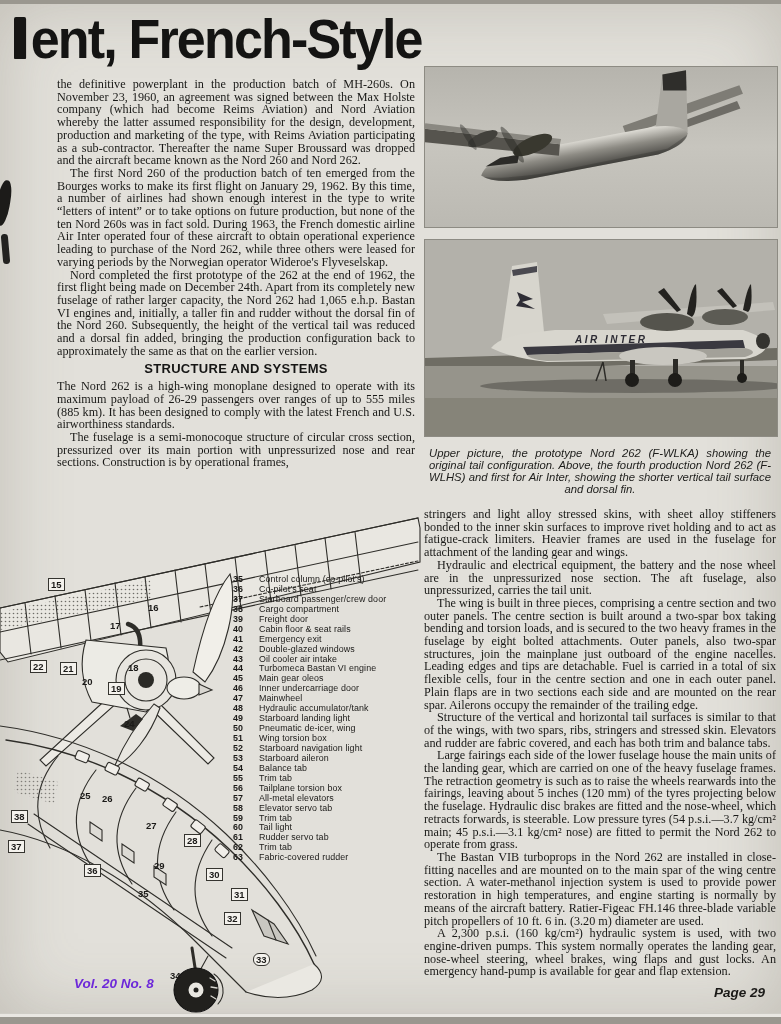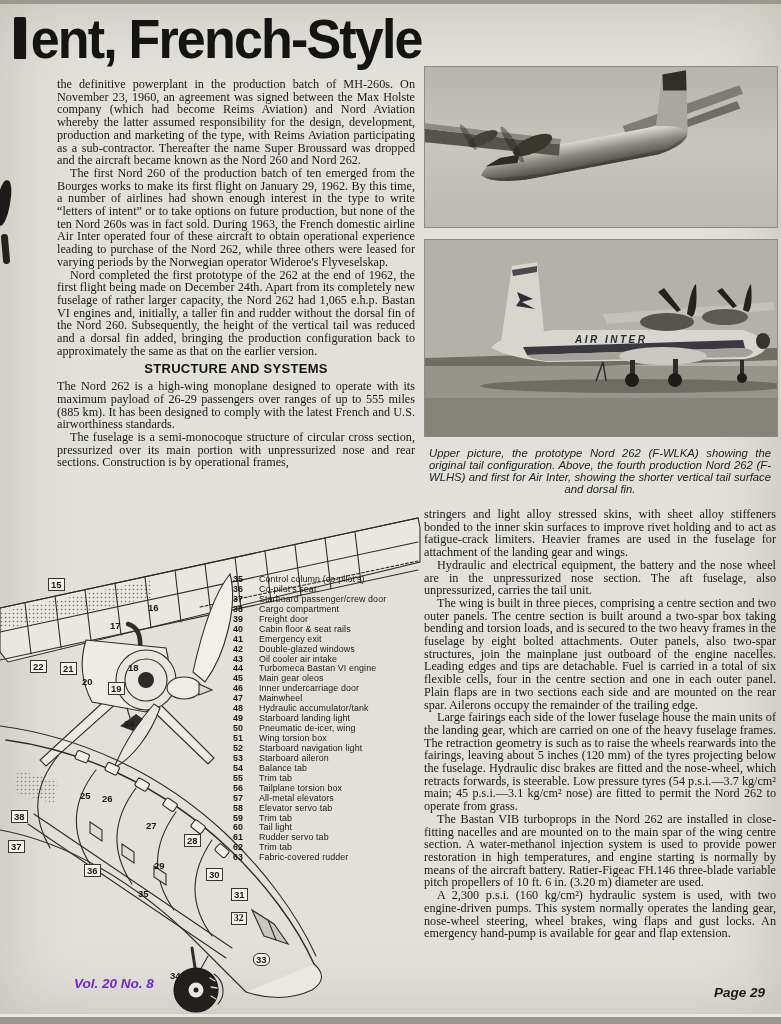--- a/index.html
+++ b/index.html
@@ -140,20 +140,21 @@
       </g>
     </svg>
 
     <div class="caption">Upper picture, the prototype Nord 262 (F-WLKA) showing the original tail configuration.  Above, the fourth production Nord 262 (F-WLHS) and first for Air Inter, showing the shorter vertical tail surface and dorsal fin.</div>
   </div>
 
   <div class="col col-right">
     <p>stringers and light alloy stressed skins, with sheet alloy stiffeners bonded to the inner skin surfaces to improve rivet holding and to act as fatigue-crack limiters.  Heavier frames are used in the fuselage for attachment of the landing gear and wings.</p>
     <p class="ind">Hydraulic and electrical equipment, the battery and the nose wheel are in the unpressurized nose section.  The aft fuselage, also unpressurized, carries the tail unit.</p>
     <p class="ind">The wing is built in three pieces, comprising a centre section and two outer panels.  The centre section is built around a two-spar box taking bending and torsion loads, and is secured to the two heavy frames in the fuselage by eight bolted attachments.  Outer panels, also two-spar structures, join the mainplane just outboard of the engine nacelles.  Leading edges and tips are detachable.  Fuel is carried in a total of six flexible cells, four in the centre section and one in each outer panel.  Plain flaps are in two sections each side and are mounted on the rear spar.  Ailerons occupy the remainder of the trailing edge.</p>
+    <p class="ind">Structure of the vertical and horizontal tail surfaces is similar to that of the wings, with two spars, ribs, stringers and stressed skin.  Elevators and rudder are fabric covered, and each has both trim and balance tabs.</p>
     <p class="ind">Large fairings each side of the lower fuselage house the main units of the landing gear, which are carried on one of the heavy fuselage frames.  The retraction geometry is such as to raise the wheels rearwards into the fairings, leaving about 5 inches (120 mm) of the tyres projecting below the fuselage.  Hydraulic disc brakes are fitted and the nose-wheel, which retracts forwards, is steerable.  Low pressure tyres (54 p.s.i.—3.7 kg/cm² main; 45 p.s.i.—3.1 kg/cm² nose) are fitted to permit the Nord 262 to operate from grass.</p>
     <p class="ind">The Bastan VIB turboprops in the Nord 262 are installed in close-fitting nacelles and are mounted on to the main spar of the wing centre section.  A water-methanol injection system is used to provide power restoration in high temperatures, and engine starting is normally by means of the aircraft battery.  Ratier-Figeac FH.146 three-blade variable pitch propellers of 10 ft. 6 in. (3.20 m) diameter are used.</p>
     <p class="ind">A 2,300 p.s.i. (160 kg/cm²) hydraulic system is used, with two engine-driven pumps.  This system normally operates the landing gear, nose-wheel steering, wheel brakes, wing flaps and gust locks.  An emergency hand-pump is available for gear and flap extension.</p>
   </div>
 
   <div class="cutaway">
     <svg width="424" height="504" viewBox="0 0 424 504">
       <defs>
         <pattern id="dots" width="4" height="4" patternUnits="userSpaceOnUse">
           <circle cx="1.5" cy="1.5" r="0.8" fill="#44433e"></circle>
@@ -263,21 +264,21 @@
       <div class="callout" style="left: 148px; top: 310px;"><span>27</span></div>
 
       <div class="callout boxed" style="left: 186px; top: 324px;"><span>28</span></div>
 
       <div class="callout" style="left: 156px; top: 350px;"><span>29</span></div>
 
       <div class="callout boxed" style="left: 208px; top: 358px;"><span>30</span></div>
 
       <div class="callout boxed" style="left: 233px; top: 378px;"><span>31</span></div>
 
-      <div class="callout boxed" style="left: 233px; top: 402px; font-family: Liberation Serif, serif;"><span>32</span></div>
+      <div class="callout boxed" style="left: 226px; top: 402px;"><span>32</span></div>
 
       <div class="callout boxed" style="left: 255px; top: 443px; border-radius: 6px;"><span>33</span></div>
 
       <div class="callout" style="left: 172px; top: 460px;"><span>34</span></div>
 
       <div class="callout" style="left: 140px; top: 378px;"><span>35</span></div>
 
       <div class="callout boxed" style="left: 86px; top: 354px;"><span>36</span></div>
 
       <div class="callout boxed" style="left: 10px; top: 330px;"><span>37</span></div>

